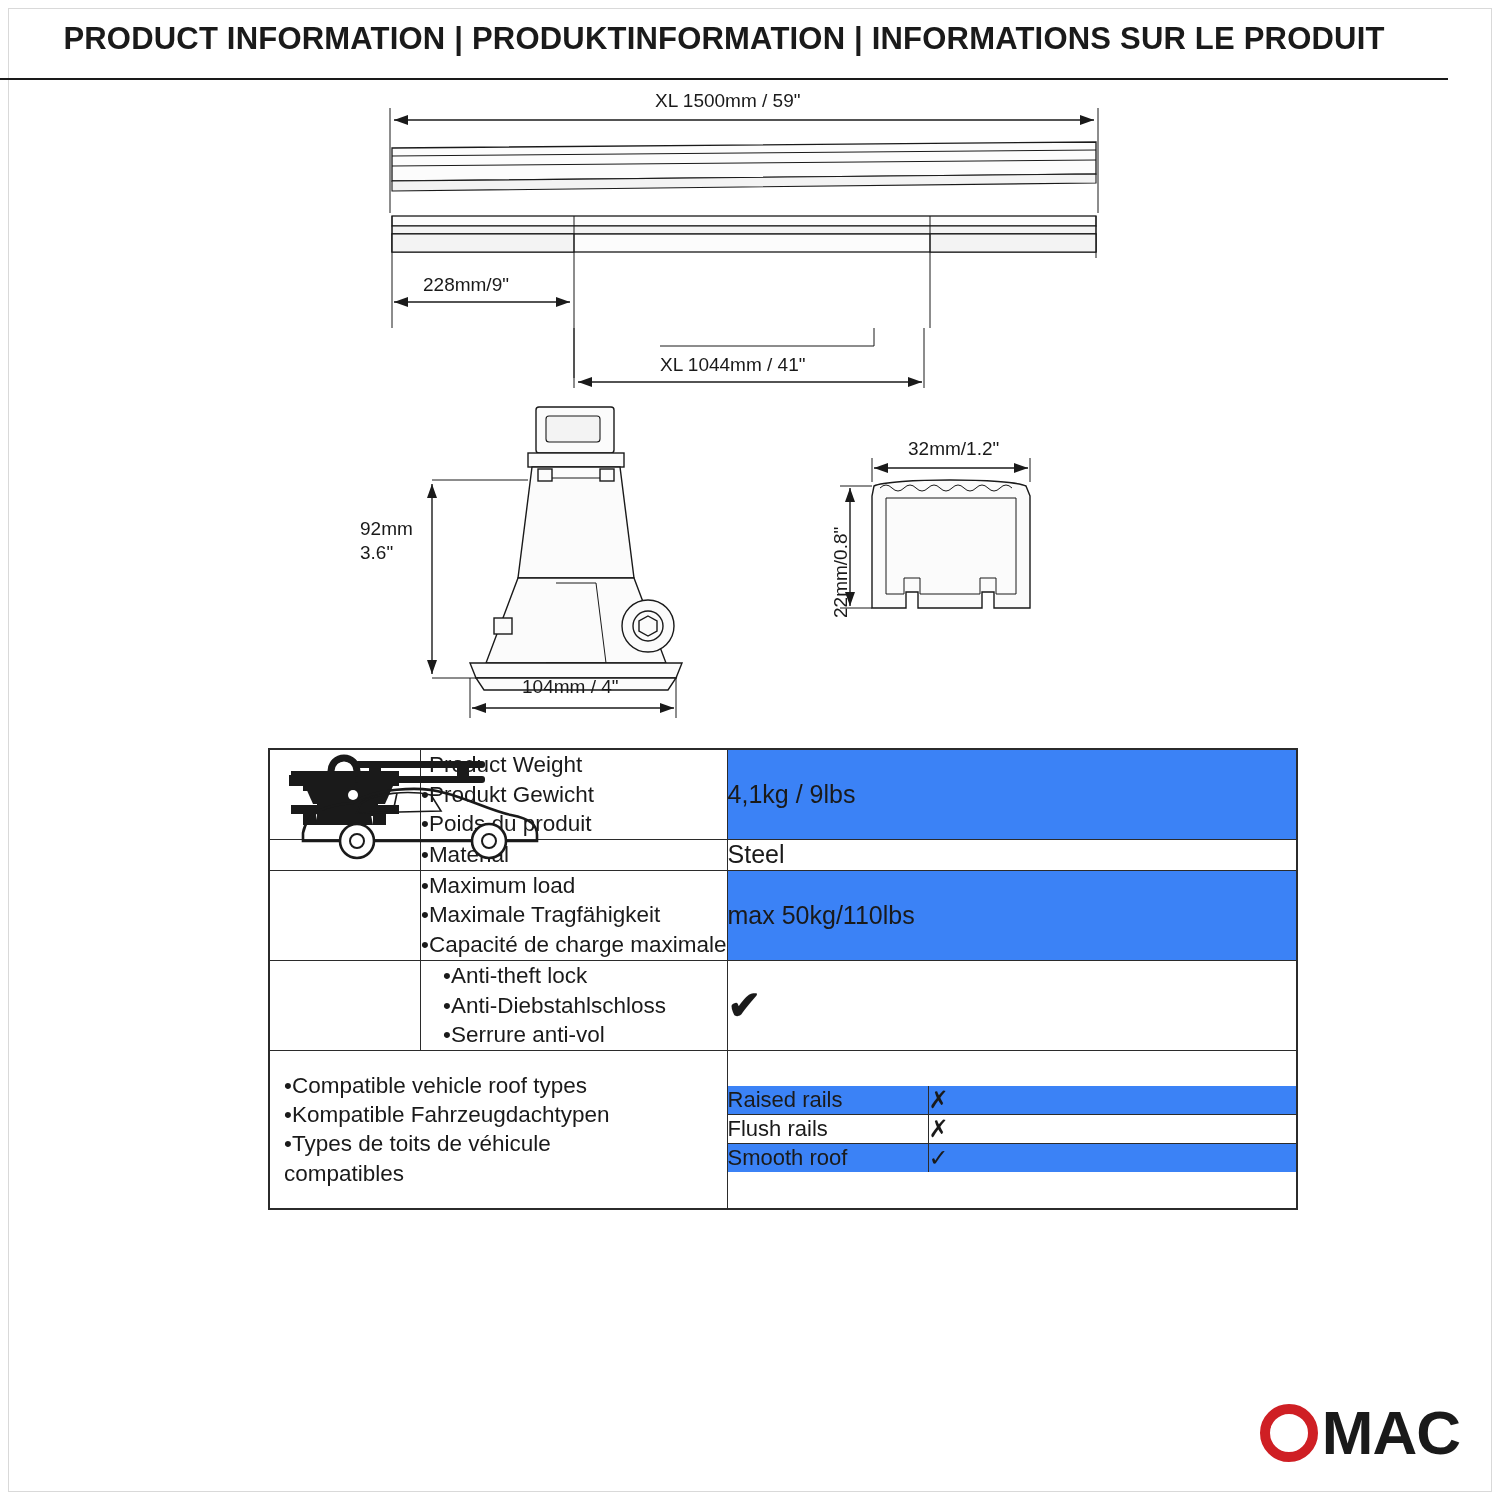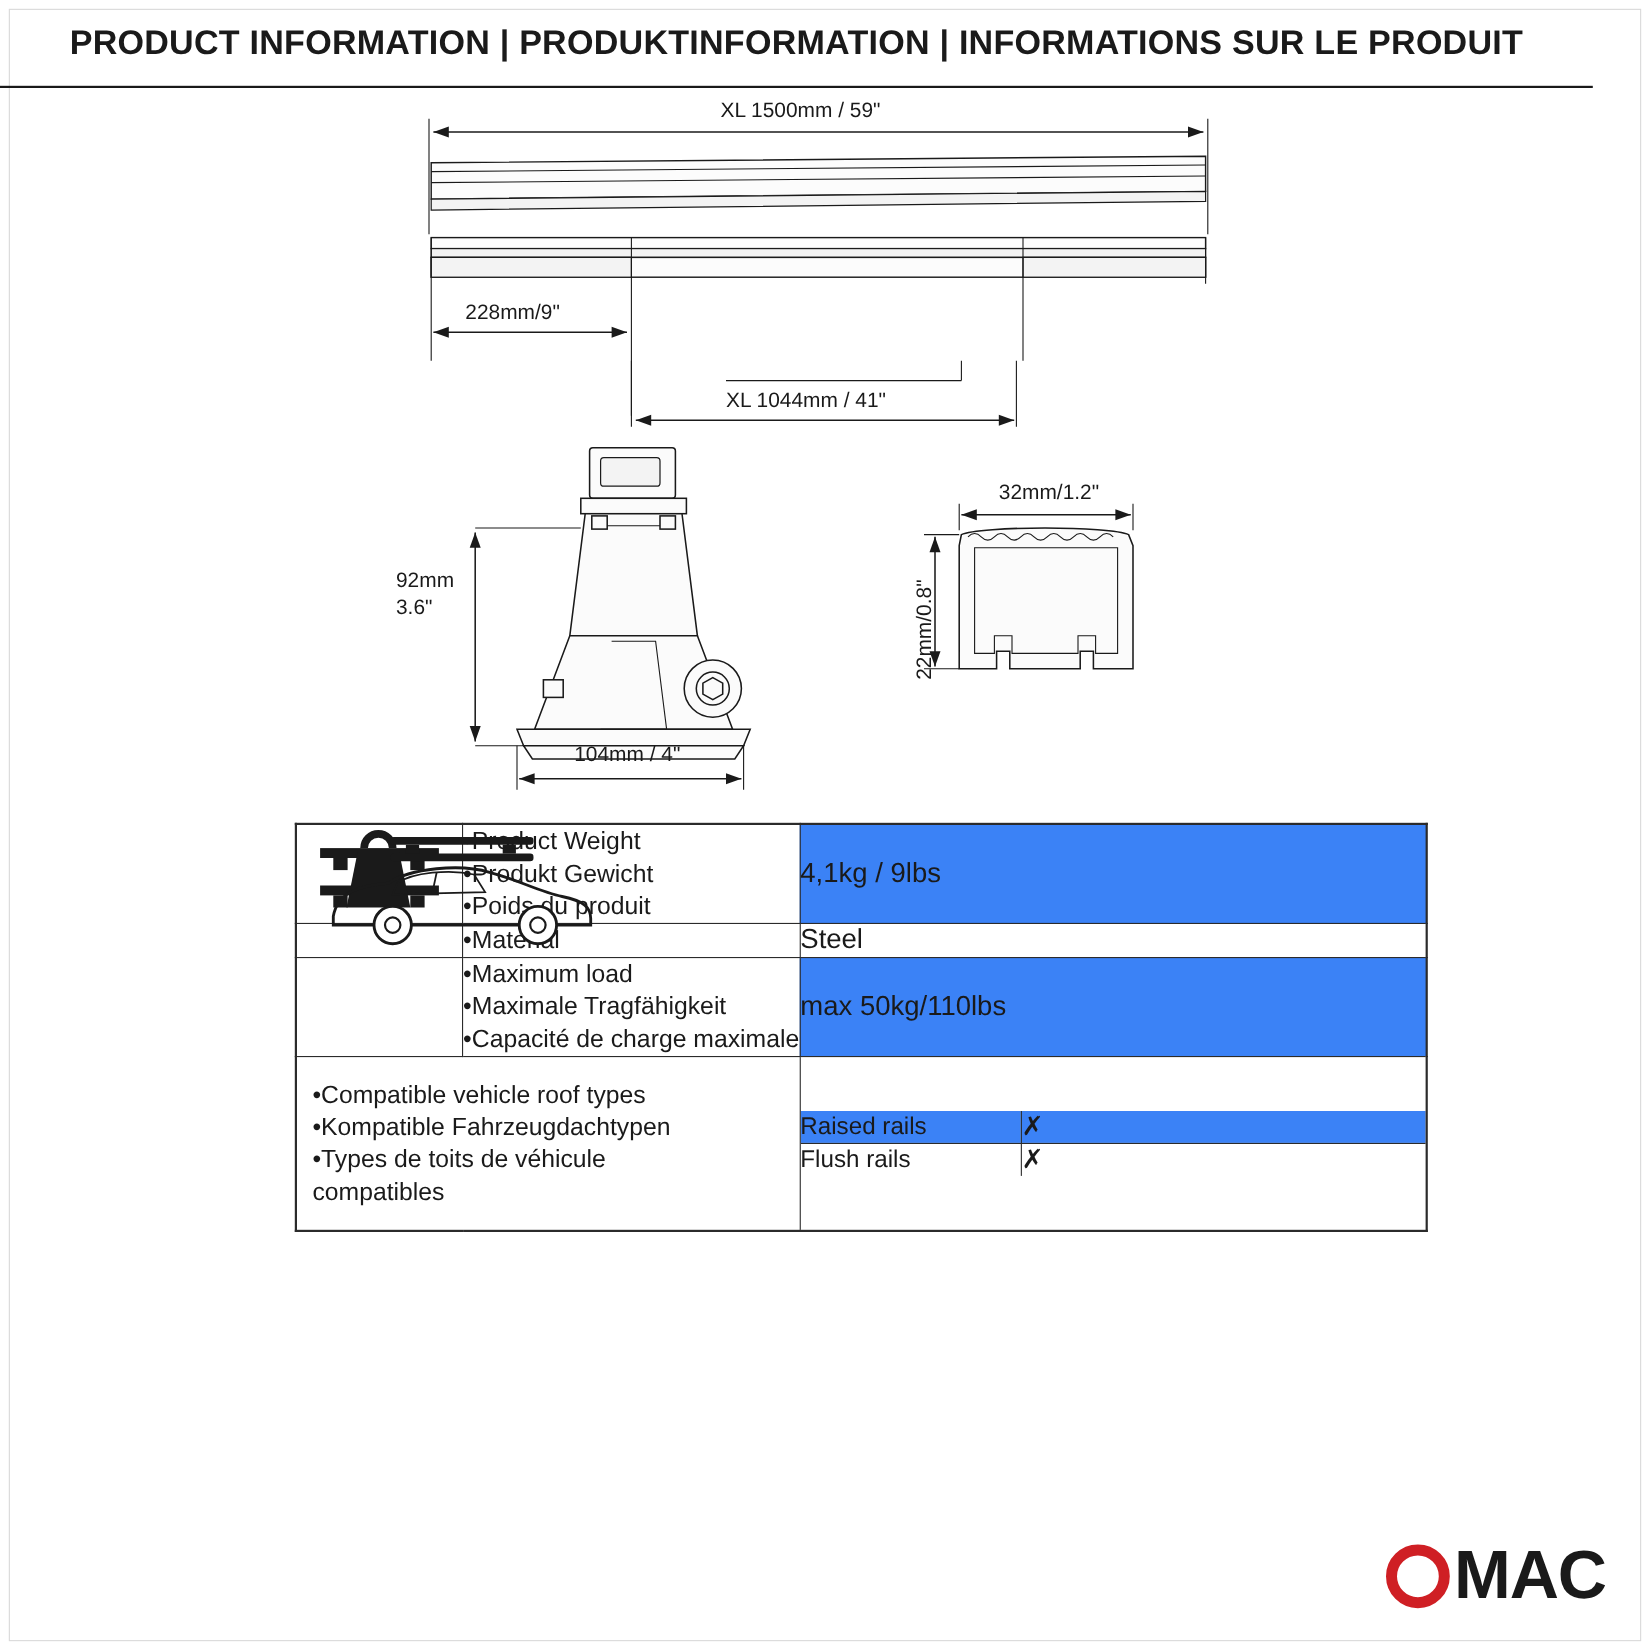--- a/index.html
+++ b/index.html
@@ -255,20 +255,41 @@
           <div class="lbl">•Maximum load</div>
           <div class="lbl">•Maximale Tragfähigkeit</div>
           <div class="lbl">•Capacité de charge maximale</div>
         </div>
       </td>
       <td class="cell-value shade">
         <span>max 50kg/110lbs</span>
       </td>
     </tr>
 
+    <tr>
+      <td class="cell-icon">
+        <svg width="150" height="88" viewBox="0 0 150 88">
+          <rect x="20" y="26" width="110" height="11" fill="#1a1a1a"></rect>
+          <path d="M36 37 L124 37 L116 55 L44 55 Z" fill="#1a1a1a"></path>
+          <rect x="48" y="55" width="11" height="12" fill="#1a1a1a"></rect>
+          <rect x="98" y="55" width="11" height="12" fill="#1a1a1a"></rect>
+          <circle cx="84" cy="46" r="5" fill="#ffffff"></circle>
+        </svg>
+      </td>
+      <td class="cell-label">
+        <div class="labels" style="padding-left:22px;">
+          <div class="lbl">•Anti-theft lock</div>
+          <div class="lbl">•Anti-Diebstahlschloss</div>
+          <div class="lbl">•Serrure anti-vol</div>
+        </div>
+      </td>
+      <td class="cell-value">
+        <span class="check">✔</span>
+      </td>
+    </tr>
 
     <tr>
       <td colspan="2">
         <div style="text-align:center; padding-top:14px;">
           <svg width="300" height="120" viewBox="0 0 300 120">
 
             <rect x="86" y="12" width="130" height="7" rx="3" fill="#1a1a1a"></rect>
             <rect x="100" y="19" width="12" height="8" fill="#1a1a1a"></rect>
             <rect x="188" y="19" width="12" height="8" fill="#1a1a1a"></rect>
             <rect x="86" y="27" width="130" height="7" rx="3" fill="#1a1a1a"></rect>
@@ -293,20 +314,24 @@
         <table class="sub-table">
           <tbody>
             <tr class="shade">
               <td class="sub-name first">Raised rails</td>
               <td class="sub-mark last">✗</td>
             </tr>
             <tr>
               <td class="sub-name first">Flush rails</td>
               <td class="sub-mark last">✗</td>
             </tr>
+            <tr class="shade">
+              <td class="sub-name first">Smooth roof</td>
+              <td class="sub-mark last">✓</td>
+            </tr>
           </tbody>
         </table>
       </td>
     </tr>
   </tbody>
 </table>
 
 <div class="logo">
   <div class="logo-o"></div>
   <div class="logo-text">MAC</div>

